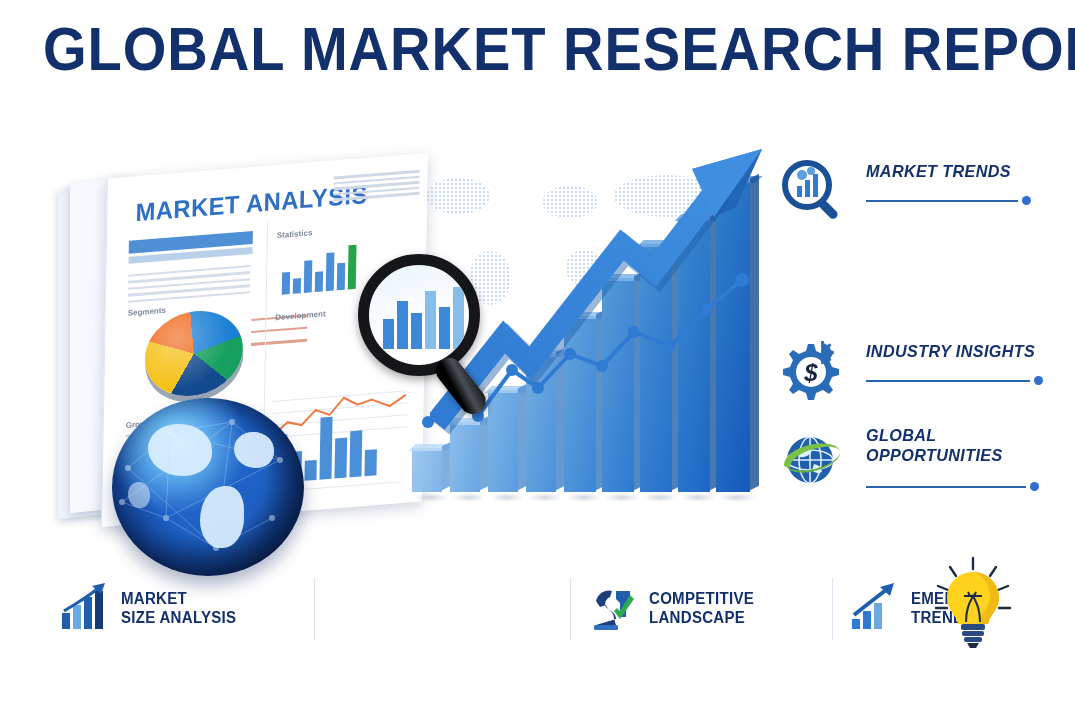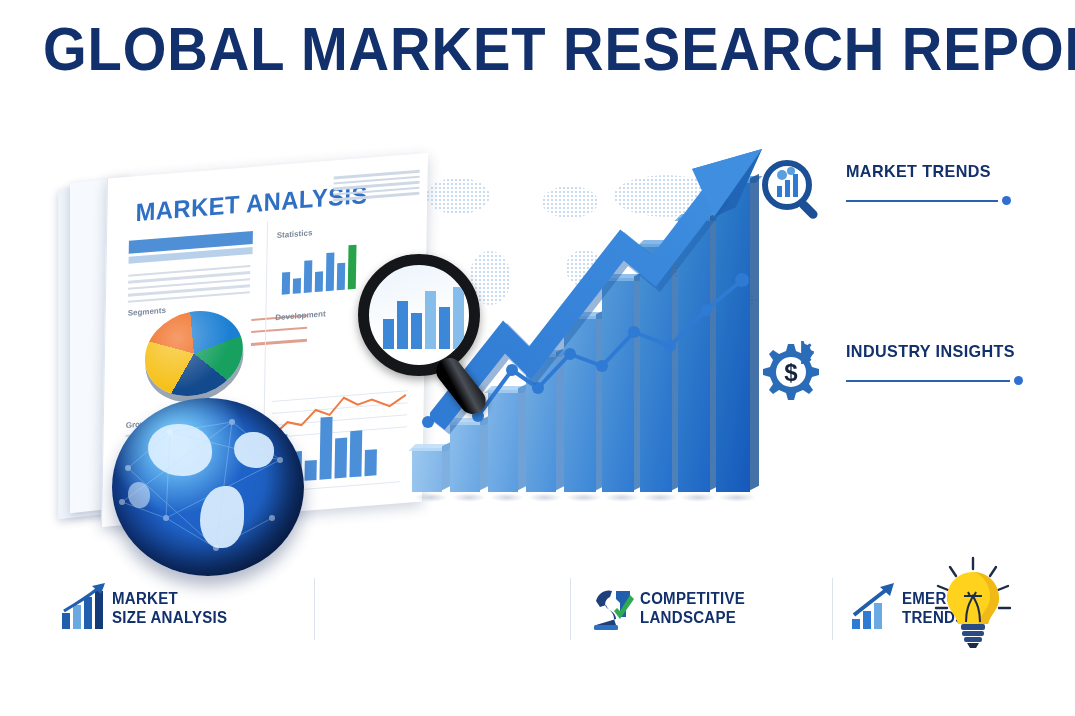--- a/index.html
+++ b/index.html
@@ -100,32 +100,32 @@
   #globe{position:absolute;left:112px;top:398px;width:192px;height:178px;border-radius:50%;
          background:
            radial-gradient(circle at 34% 26%,#7fd4ff 0 5%,rgba(120,200,255,0) 38%),
            radial-gradient(circle at 50% 45%,#1f63c8 0 42%,#0d2f78 78%,#07143d 100%);
          box-shadow:inset -14px -12px 34px rgba(0,0,0,.55),0 10px 16px rgba(20,40,90,.32);
          overflow:hidden;}
   .continent{position:absolute;background:#dcefff;opacity:.92;border-radius:48% 52% 45% 55%;}
   .gl-grid{position:absolute;inset:0;border-radius:50%;opacity:.45;}
 
   
-  #features{position:absolute;left:754px;top:150px;width:289px;height:360px;}
+  #features{position:absolute;left:774px;top:150px;width:289px;height:360px;font-style:italic;}
   .feat{position:absolute;left:0;width:289px;height:80px;}
   .feat .ficon{position:absolute;left:6px;top:2px;width:64px;height:64px;}
   .feat .flabel{position:absolute;left:92px;top:6px;width:196px;font-size:17px;font-weight:700;
                 color:#12306b;letter-spacing:.4px;line-height:20px;transform:scaleX(.95);
                 transform-origin:left center;}
   .feat .fline{position:absolute;left:92px;height:2px;background:#2a62b0;}
   .feat .fdot{position:absolute;width:9px;height:9px;border-radius:50%;background:#2f6fd0;}
 
   
   #bottomrow{position:absolute;left:46px;top:566px;width:990px;height:84px;}
-  .bitem{position:absolute;top:0;height:84px;display:flex;align-items:center;}
+  .bitem{position:absolute;top:0;height:84px;display:flex;align-items:center;gap:9px;}
   .bitem .bicon{width:54px;height:54px;flex:0 0 54px;}
   .bitem .blabel{font-size:16px;font-weight:700;color:#12306b;line-height:19px;
                  letter-spacing:.3px;transform:scaleX(.94);transform-origin:left center;
                  white-space:nowrap;}
   .vdiv{position:absolute;top:12px;width:1px;height:62px;background:#dde3ec;}
   #bulb{position:absolute;left:930px;top:556px;width:86px;height:96px;}
 
   
   #footer{position:absolute;left:0;top:664px;width:1075px;height:40px;
           display:flex;align-items:center;justify-content:center;gap:16px;}
@@ -375,20 +375,38 @@
         <text x="31" y="43" text-anchor="middle" font-size="24" font-weight="bold" font-family="Liberation Sans, sans-serif" fill="#16233d">$</text>
         <g fill="#2b6cb8">
           <path d="M46,6 l4,0 l1.5,4.5 l4.5,2 l4,-2.6 l2.6,2.6 l-2.6,4 l2,4.5 l4.5,1.5 l0,4 l-4.5,1.5 l-2,4.5 l2.6,4 l-2.6,2.6 l-4,-2.6 l-4.5,2 l-1.5,4.5 l-4,0 Z" transform="translate(-6,-2) scale(.62) translate(30,2)"></path>
         </g>
       </svg>
       <div class="flabel">INDUSTRY INSIGHTS</div>
       <div class="fline" style="top:44px;width:164px;"></div>
       <div class="fdot" style="left:260px;top:40px;"></div>
     </div>
 
+    <div class="feat" style="top:274px;height:92px;">
+      <svg class="ficon" viewBox="0 0 64 64">
+        <circle cx="30" cy="34" r="23" fill="#1f5fae"></circle>
+        <g stroke="#dbeeff" stroke-width="1.6" fill="none">
+          <ellipse cx="30" cy="34" rx="23" ry="10"></ellipse>
+            <ellipse cx="30" cy="34" rx="11" ry="23"></ellipse>
+          <line x1="7" y1="34" x2="53" y2="34"></line>
+            <line x1="30" y1="11" x2="30" y2="57"></line>
+        </g>
+        <path d="M18,24 q8,-5 14,1 q-4,7 -12,6 Z" fill="#dff0ff"></path>
+        <path d="M34,38 q7,1 8,8 q-6,3 -10,-2 Z" fill="#dff0ff"></path>
+        <path d="M4,40 C4,18 58,10 60,26 C58,14 10,24 10,42 Z" fill="#7ac143"></path>
+        <path d="M60,26 C62,40 16,56 6,40 C20,52 60,38 60,26 Z" fill="#62b13a"></path>
+      </svg>
+      <div class="flabel" style="top:2px;">GLOBAL OPPORTUNITIES</div>
+      <div class="fline" style="top:62px;width:160px;"></div>
+      <div class="fdot" style="left:256px;top:58px;"></div>
+    </div>
   </div>
 
   <div id="bottomrow">
 
     <div class="bitem" style="left:12px;width:250px;">
       <svg class="bicon" viewBox="0 0 54 54">
         <rect x="4" y="32" width="8" height="16" fill="#1f5fae"></rect>
         <rect x="15" y="24" width="8" height="24" fill="#6aa9e2"></rect>
         <rect x="26" y="16" width="8" height="32" fill="#1f5fae"></rect>
         <rect x="37" y="10" width="8" height="38" fill="#143a78"></rect>

